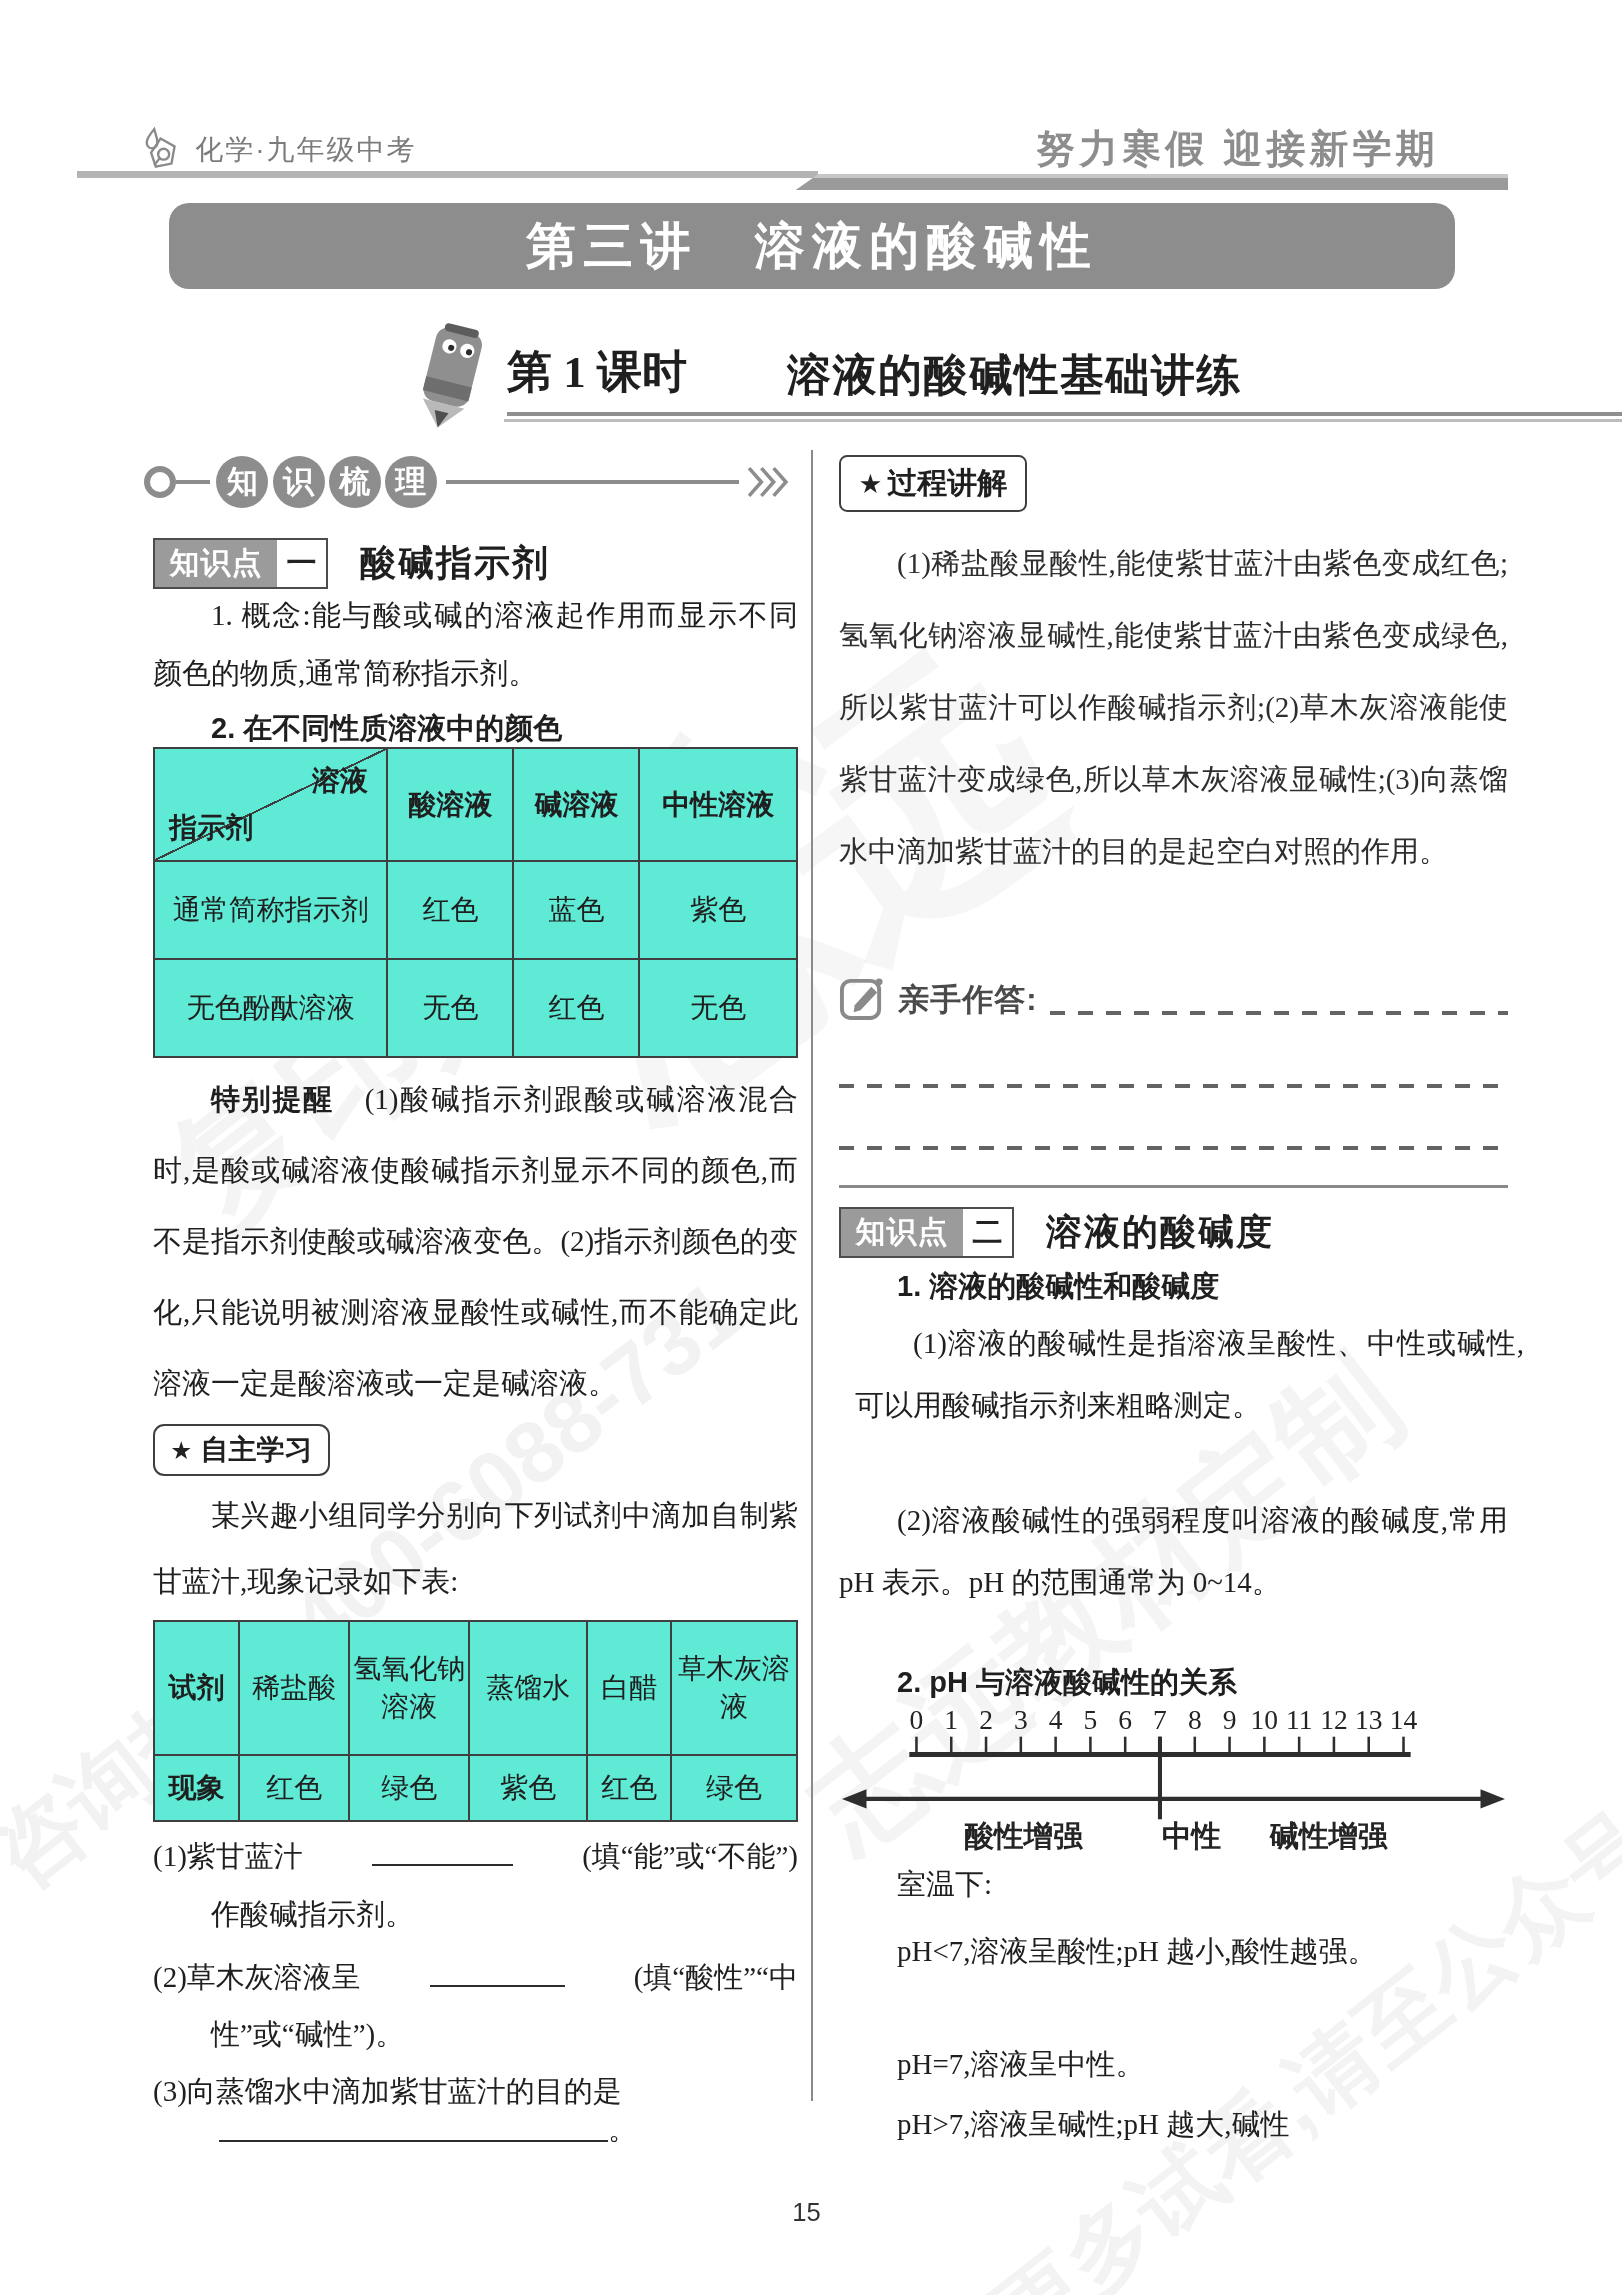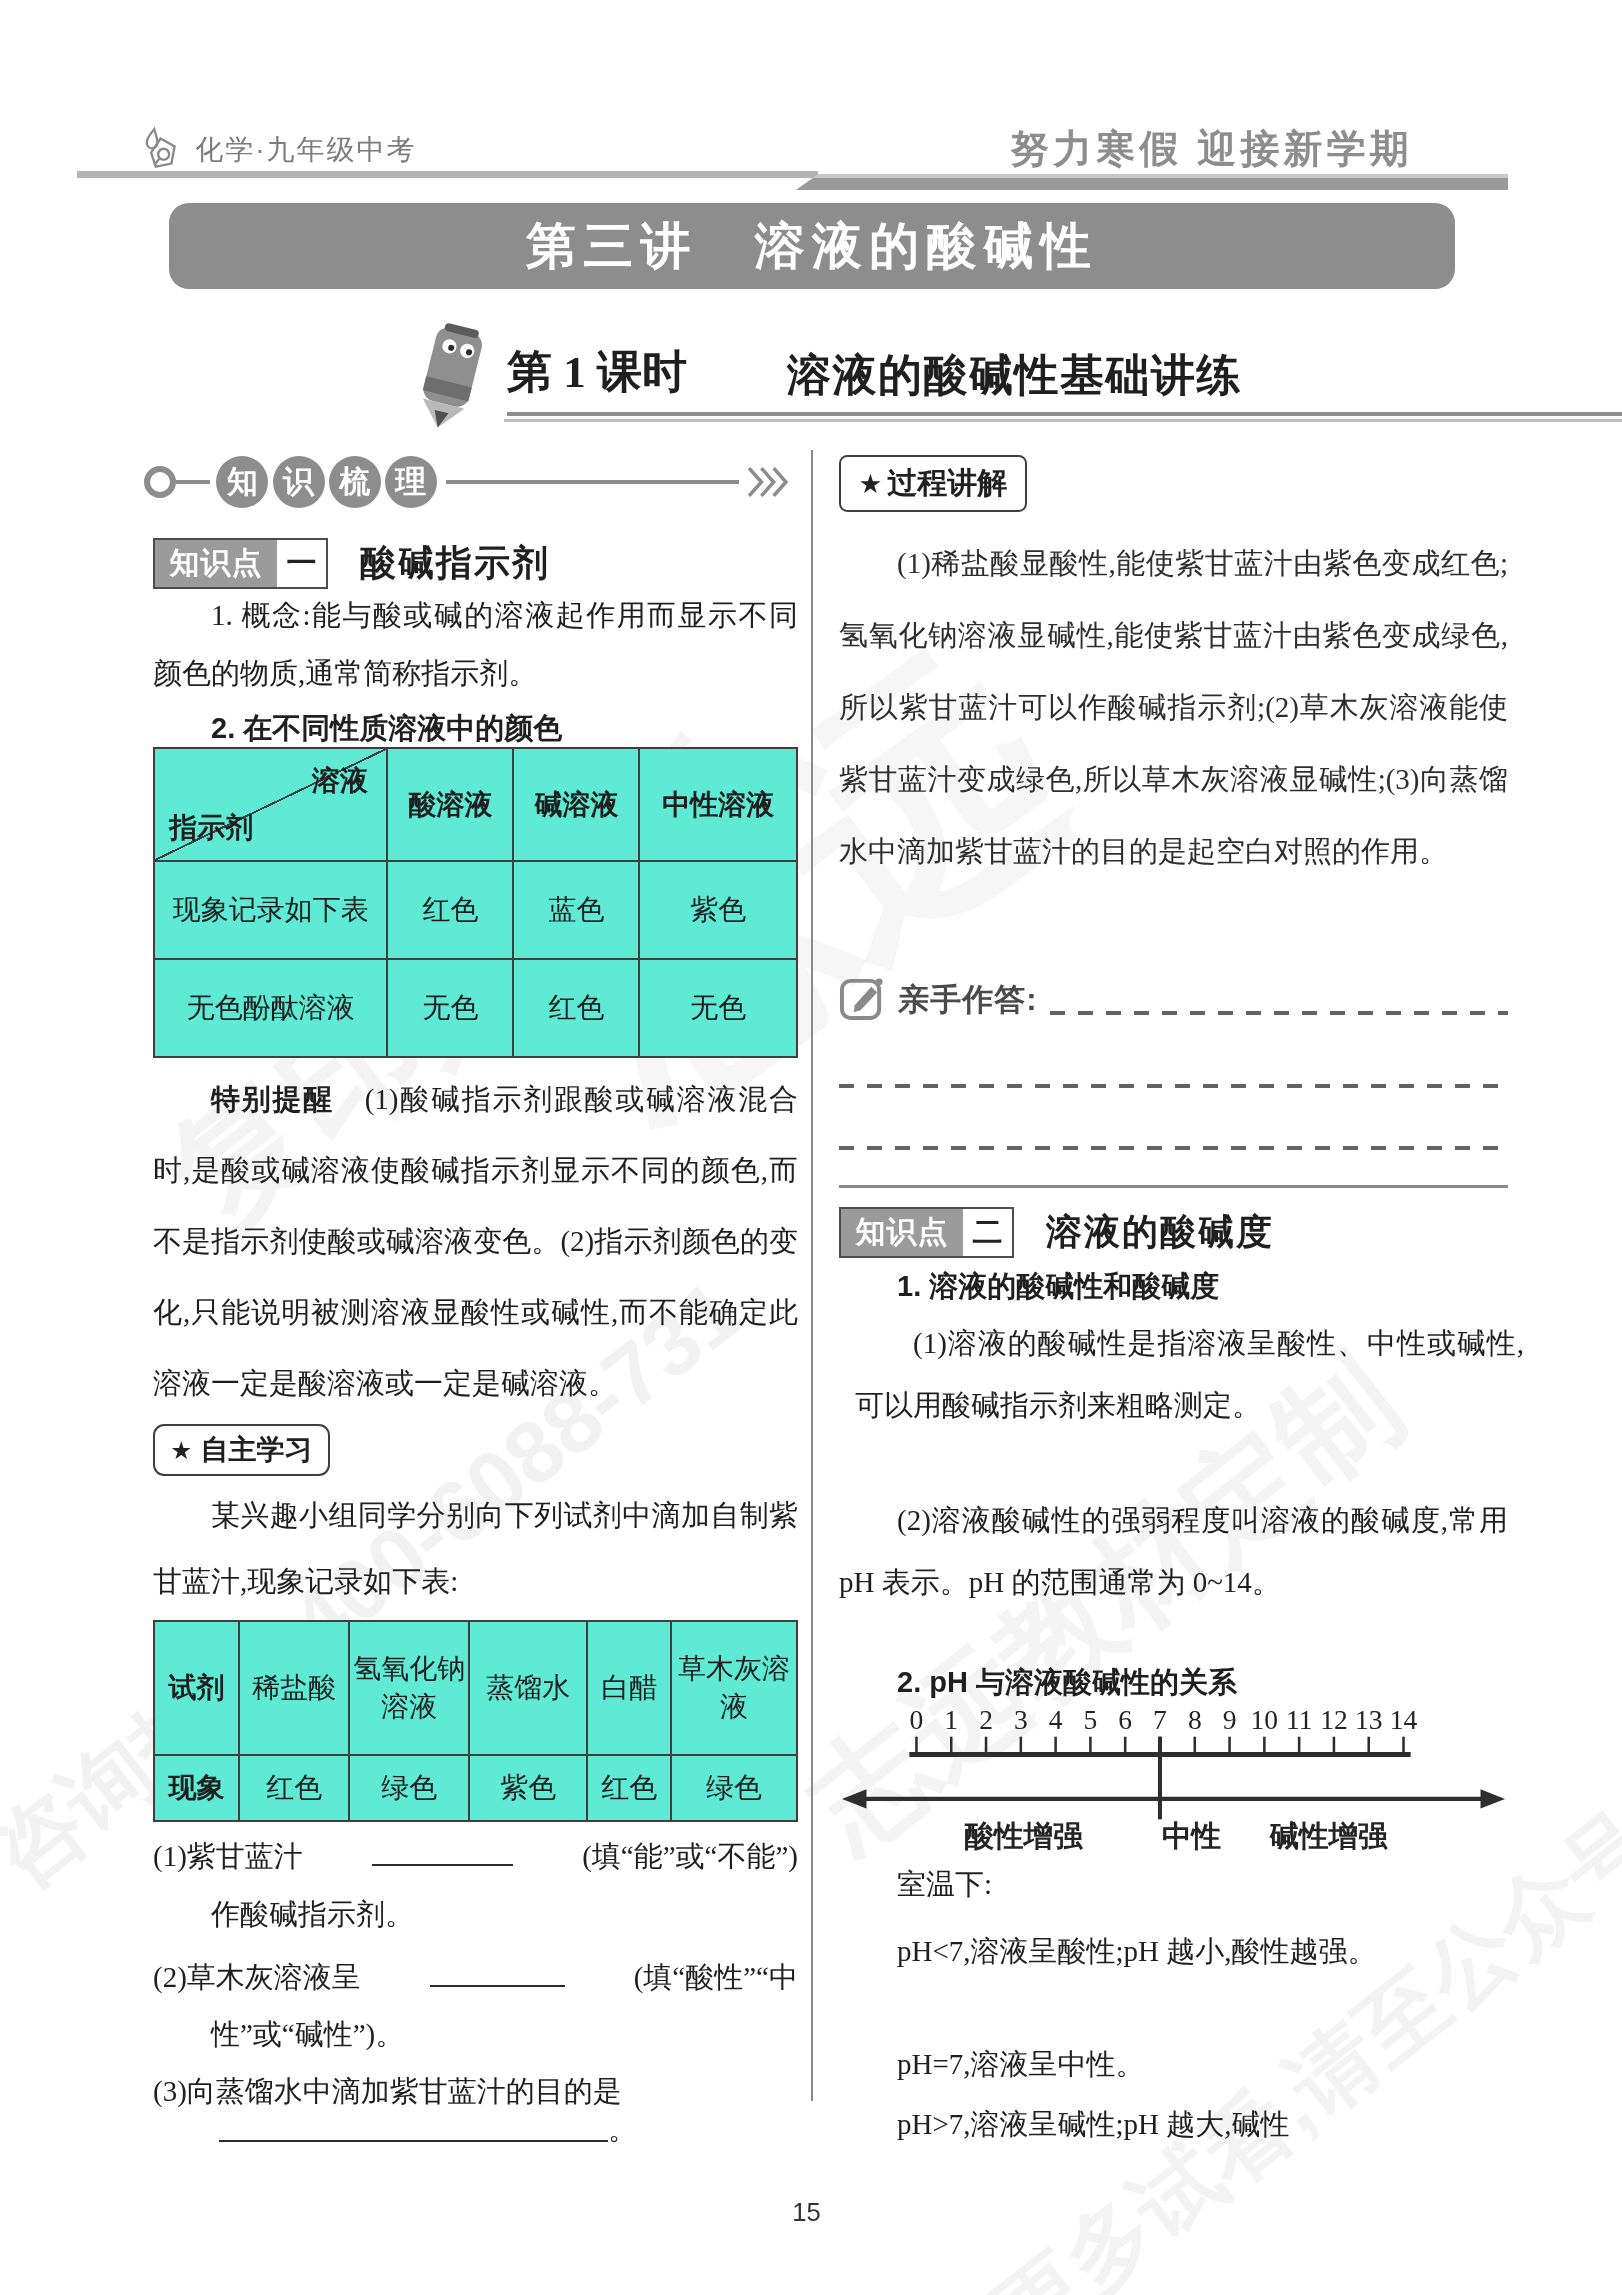--- a/index.html
+++ b/index.html
@@ -5,21 +5,21 @@
   html,body{margin:0;padding:0;background:#e8e8e8;}
   .page{position:relative;width:1623px;height:2295px;background:#ffffff;overflow:hidden;
         font-family:"Liberation Serif",serif;color:#1f1f1f;}
   .layer{position:absolute;z-index:2;}
   
   .wm{position:absolute;z-index:1;white-space:nowrap;color:rgba(40,40,40,0.055);
       font-family:"Liberation Sans",sans-serif;font-weight:bold;transform-origin:left top;}
   
   .hdr-logo{display:flex;align-items:center;gap:11.2px;}
   .hdr-logo-text{font-family:"Liberation Sans",sans-serif;font-size:28px;color:#7c7c7c;letter-spacing:2px;}
-  .hdr-slogan{font-family:"Liberation Sans",sans-serif;font-weight:bold;font-size:39px;color:#8d8d8d;letter-spacing:4.1px;}
+  .hdr-slogan{font-family:"Liberation Sans",sans-serif;font-weight:bold;font-size:39px;color:#8d8d8d;letter-spacing:4.1px;margin-left:26px;}
   .bar-left{background:#b4b4b4;}
   .bar-right{background:linear-gradient(to bottom,#c7c7c7 0 4.1px,#9a9a9a 4.1px 100%);
              clip-path:polygon(23.5px 0,100% 0,100% 100%,0 100%);}
   
   .chapter{background:#8d8d8d;border-radius:20px;display:flex;align-items:center;justify-content:center;}
   .chapter-title{color:#ffffff;font-family:"Liberation Sans",sans-serif;font-weight:bold;
                  font-size:50px;letter-spacing:7.2px;}
   
   .lesson-label{font-size:45px;font-weight:bold;font-family:"Liberation Serif",serif;
                 position:relative;padding-bottom:10.2px;border-bottom:4.1px solid #8f8f8f;}
@@ -165,21 +165,21 @@
         <tr style="height:113px;">
           <td class="diag">
             <span class="ct">溶液</span>
             <span class="cb">指示剂</span>
           </td>
           <td class="hd">酸溶液</td>
           <td class="hd">碱溶液</td>
           <td class="hd">中性溶液</td>
         </tr>
         <tr style="height:98px;">
-          <td>现象记录如下表</td>
+          <td>通常简称指示剂</td>
           <td>红色</td>
           <td>蓝色</td>
           <td>紫色</td>
         </tr>
         <tr style="height:98px;">
           <td>无色酚酞溶液</td>
           <td>无色</td>
           <td>红色</td>
           <td>无色</td>
         </tr>

